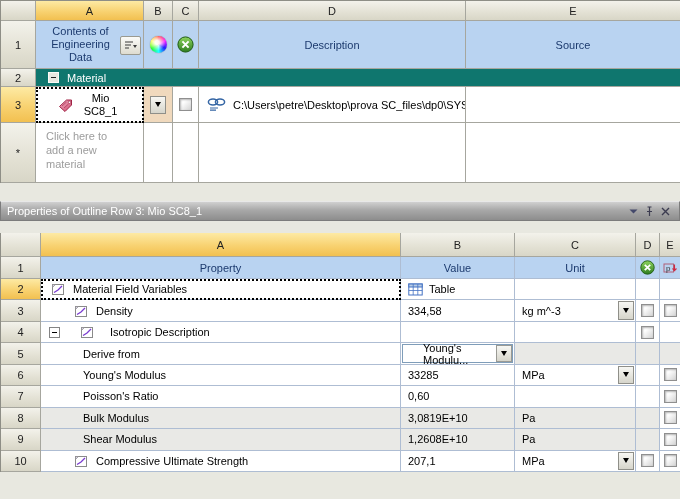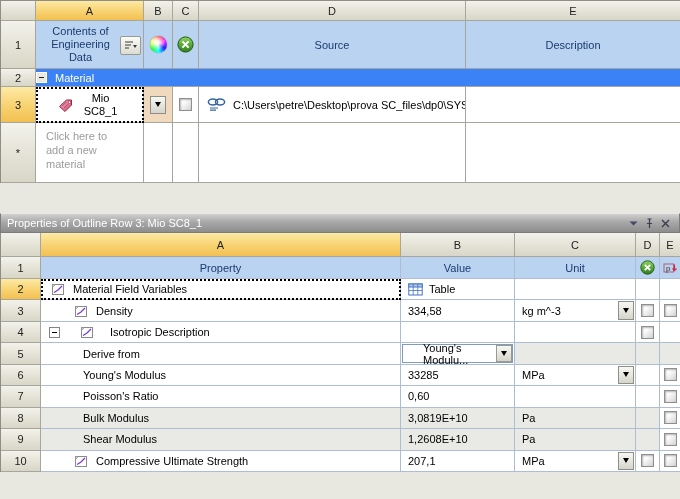--- a/index.html
+++ b/index.html
@@ -15,21 +15,21 @@
   #outline{
     position:absolute;left:0;top:0;width:680px;display:grid;
     grid-template-columns:35px 108px 29px 26px 267px 215px;
     grid-template-rows:20px 48px 18px 36px 60px;
     border-left:1px solid #8e8e86;border-top:1px solid #8e8e86;
   }
   .hdr{background:linear-gradient(180deg,#f3f2eb 0%,#e3e1d4 60%,#d8d6c7 100%);
        justify-content:center;color:#222}
   .hdr-yel{background:linear-gradient(180deg,#fdeaa4 0%,#f8d271 55%,#f2c050 100%)}
   .blue{background:#b9d3f1;color:#1c3a6e}
-  .mat-band{background:#3b82f6;color:#fff;grid-column:2/7;padding-left:0;gap:8px}
+  .mat-band{background:#0f766e;color:#fff;grid-column:2/7;padding-left:12px;gap:8px}
   .minus-box{width:11px;height:11px;box-sizing:border-box;background:#e9e9e1;
              border:1px solid #fbfbf7;position:relative;flex:none}
   .minus-box::after{content:"";position:absolute;left:2px;right:2px;top:4px;height:1px;background:#222}
   .minus-box.dark{background:#fff;border:1px solid #848484}
   .minus-box.dark::after{background:#000}
   .sel-dotted{outline:2px dotted #000;outline-offset:-2px}
   .peach{background:#f0d9bd}
   .placeholder{color:#9c9c9c;line-height:14px;padding:4px 10px}
   
   .checkbox{width:13px;height:13px;box-sizing:border-box;flex:none;
@@ -45,21 +45,21 @@
   .combo .dd-btn{margin-left:auto;height:100%;border:1px solid #9a9a94}
   .icon{flex:none;display:inline-flex;align-items:center;justify-content:center}
   .colorwheel{width:17px;height:17px;border-radius:50%;
      background:radial-gradient(circle at 42% 38%,rgba(255,255,255,.95) 0 14%,rgba(255,255,255,0) 58%),
      conic-gradient(#ff2020,#ff20ff,#2020ff,#20ffff,#20ff20,#ffff20,#ff2020);
      box-shadow:0 0 1px rgba(0,0,0,.5)}
   .filter-btn{width:19px;height:17px;background:linear-gradient(180deg,#fbfbf8,#dedcd0);
               border:1px solid #9a9a90;border-radius:2px;display:flex;align-items:center;justify-content:center}
   
   #props-title{
-    position:absolute;left:0;top:213px;width:680px;height:20px;box-sizing:border-box;
+    position:absolute;left:0;top:201px;width:680px;height:20px;box-sizing:border-box;
     background:linear-gradient(180deg,#d0d0d0 0%,#a8a8a8 45%,#8d8d8d 100%);
     border:1px solid #7c7c7c;border-top:1px solid #e8e8e8;
     display:flex;align-items:center;color:#fff;padding:0 6px;
   }
   #props-title .spacer{flex:1}
   .tbtn{width:16px;height:16px;display:flex;align-items:center;justify-content:center}
   #props{
     position:absolute;left:0;top:233px;width:680px;display:grid;
     grid-template-columns:40px 360px 114px 121px 24px 21px;
     grid-template-rows:24px 22px repeat(9,21.45px);
@@ -116,22 +116,22 @@
   </div>
   <div class="cell blue center">
     <span class="icon colorwheel"></span>
   </div>
   <div class="cell blue center">
     <svg width="17" height="17" viewBox="0 0 17 17">
       <circle cx="8.5" cy="8.5" r="7.6" fill="url(#gxg)" stroke="#1d5a12"></circle>
       <path d="M5.4 5.4l6.2 6.2M11.6 5.4l-6.2 6.2" stroke="#fff" stroke-width="2"></path>
     </svg>
   </div>
+  <div class="cell blue center">Description</div>
   <div class="cell blue center">Source</div>
-  <div class="cell blue center">Description</div>
 
   <div class="cell hdr">2</div>
   <div class="cell mat-band">
     <span class="minus-box"></span>
     <span>Material</span>
   </div>
 
   <div class="cell hdr hdr-yel">3</div>
   <div class="cell sel-dotted center" style="gap:6px">
     <svg class="icon" width="16" height="16" viewBox="0 0 16 16">

